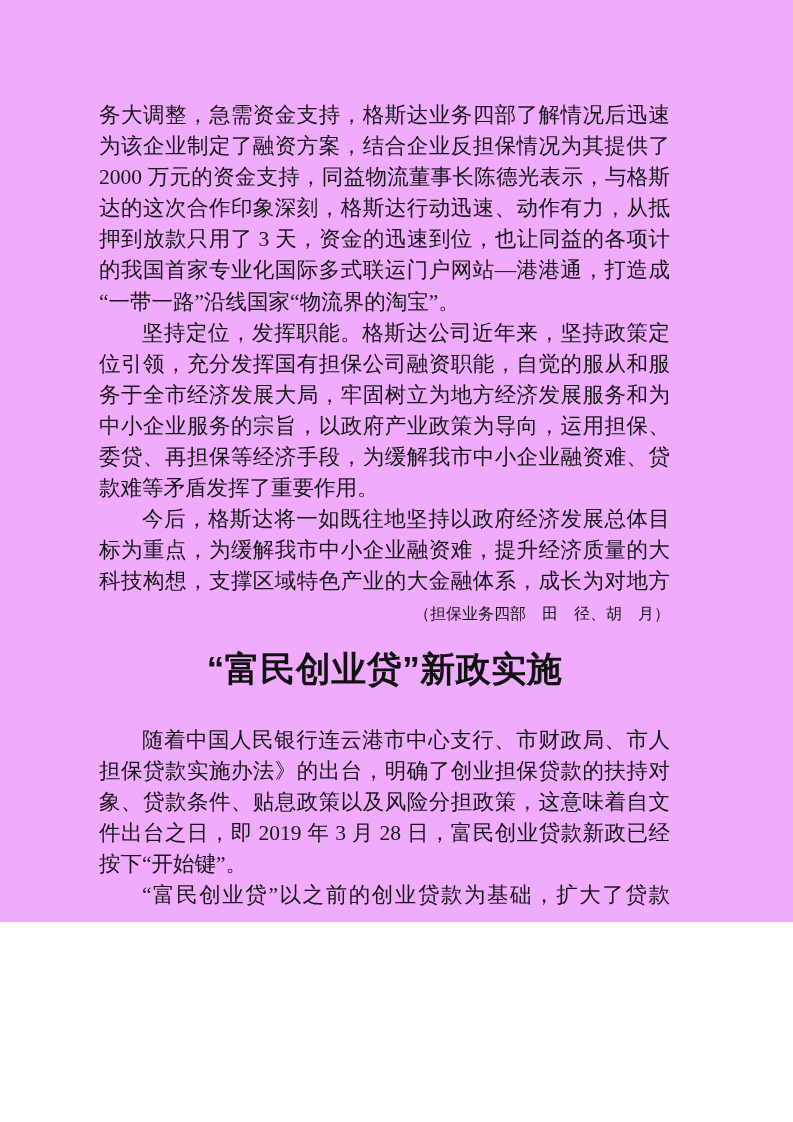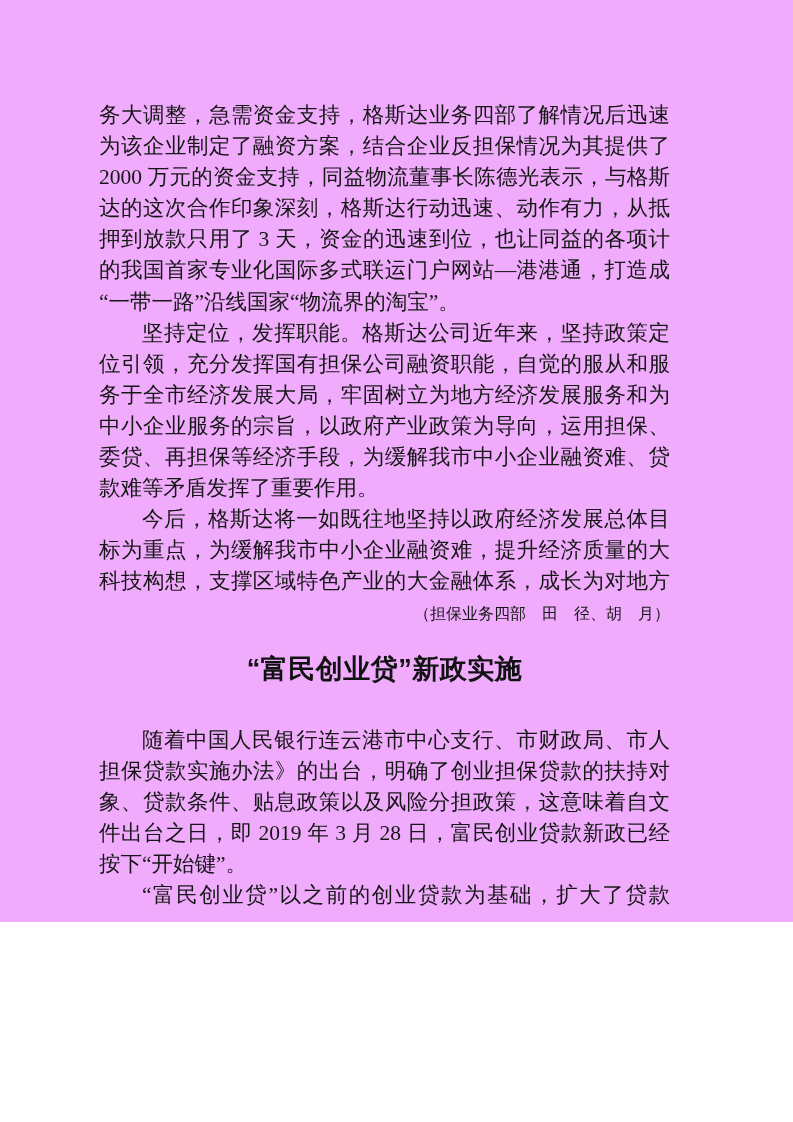--- a/index.html
+++ b/index.html
@@ -41,21 +41,21 @@
   .byline {
     font-size: 16px;
     height: 31.1px;
     line-height: 31.1px;
     text-align: right;
     white-space: pre;
   }
   .article-title {
     font-family: "Liberation Sans", sans-serif;
     font-weight: 700;
-    font-size: 27px;
+    font-size: 35px;
     line-height: 36px;
     text-align: center;
     margin: 22px 0 0 0;
     letter-spacing: 0.5px;
     color: #111111;
   }
   .second-article-body {
     margin-top: 38px;
   }
   .page-number {

